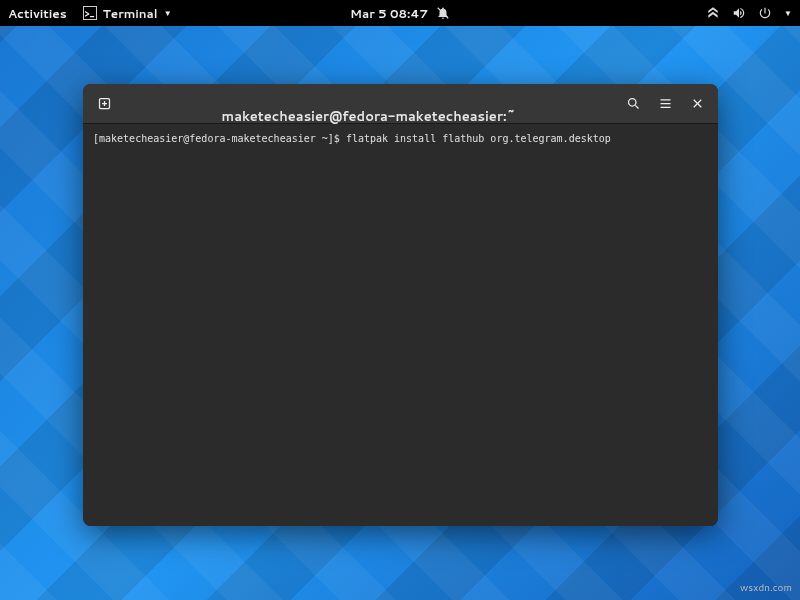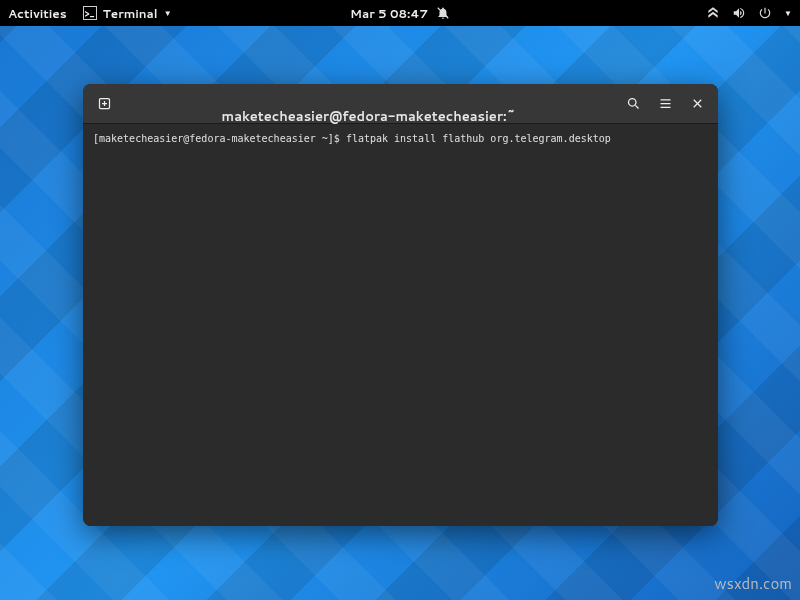--- a/index.html
+++ b/index.html
@@ -58,21 +58,21 @@
       font-size: 13px; font-weight: 600; margin-top: 24px;
     }
     .titlebar-right { display: flex; gap: 2px; }
     .terminal-body {
       flex: 1; background: #2b2b2b; padding: 8px 10px;
       color: #e0e0e0; font-family: "DejaVu Sans Mono","Liberation Mono",monospace;
       font-size: 10px; line-height: 1.35; white-space: pre-wrap; word-break: break-all;
     }
     .watermark {
       position: absolute; bottom: 6px; right: 8px;
-      color: #bbb; font-size: 15px; z-index: 5;
+      color: #bbb; font-size: 10px; z-index: 5;
     }
   </style>
 </head>
 <body>
 
 <div class="wallpaper"></div>
 
 <div class="topbar">
   <div class="topbar-left">
     <span>Activities</span>

